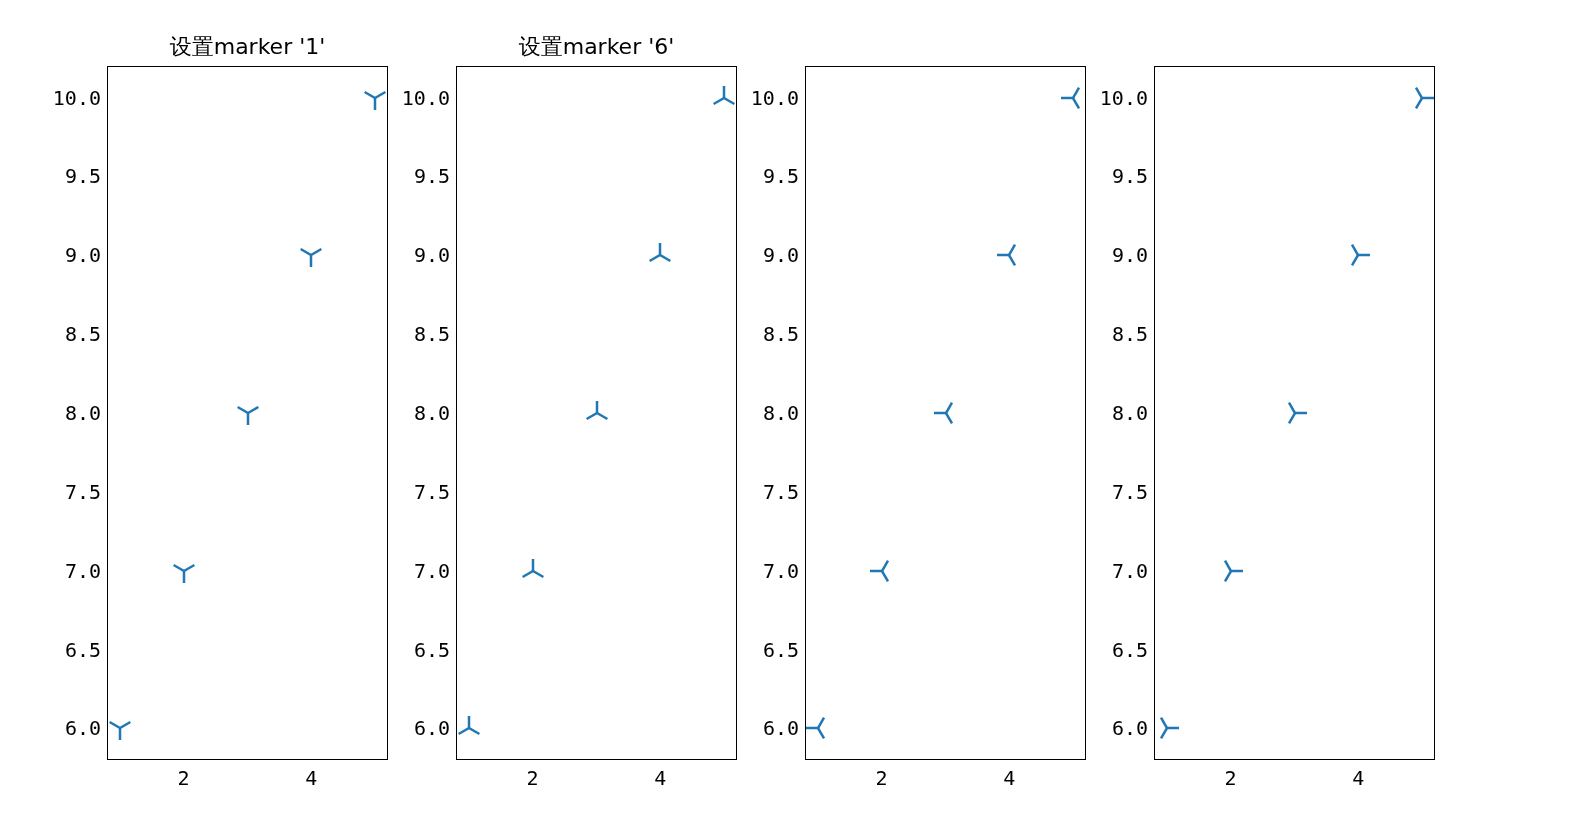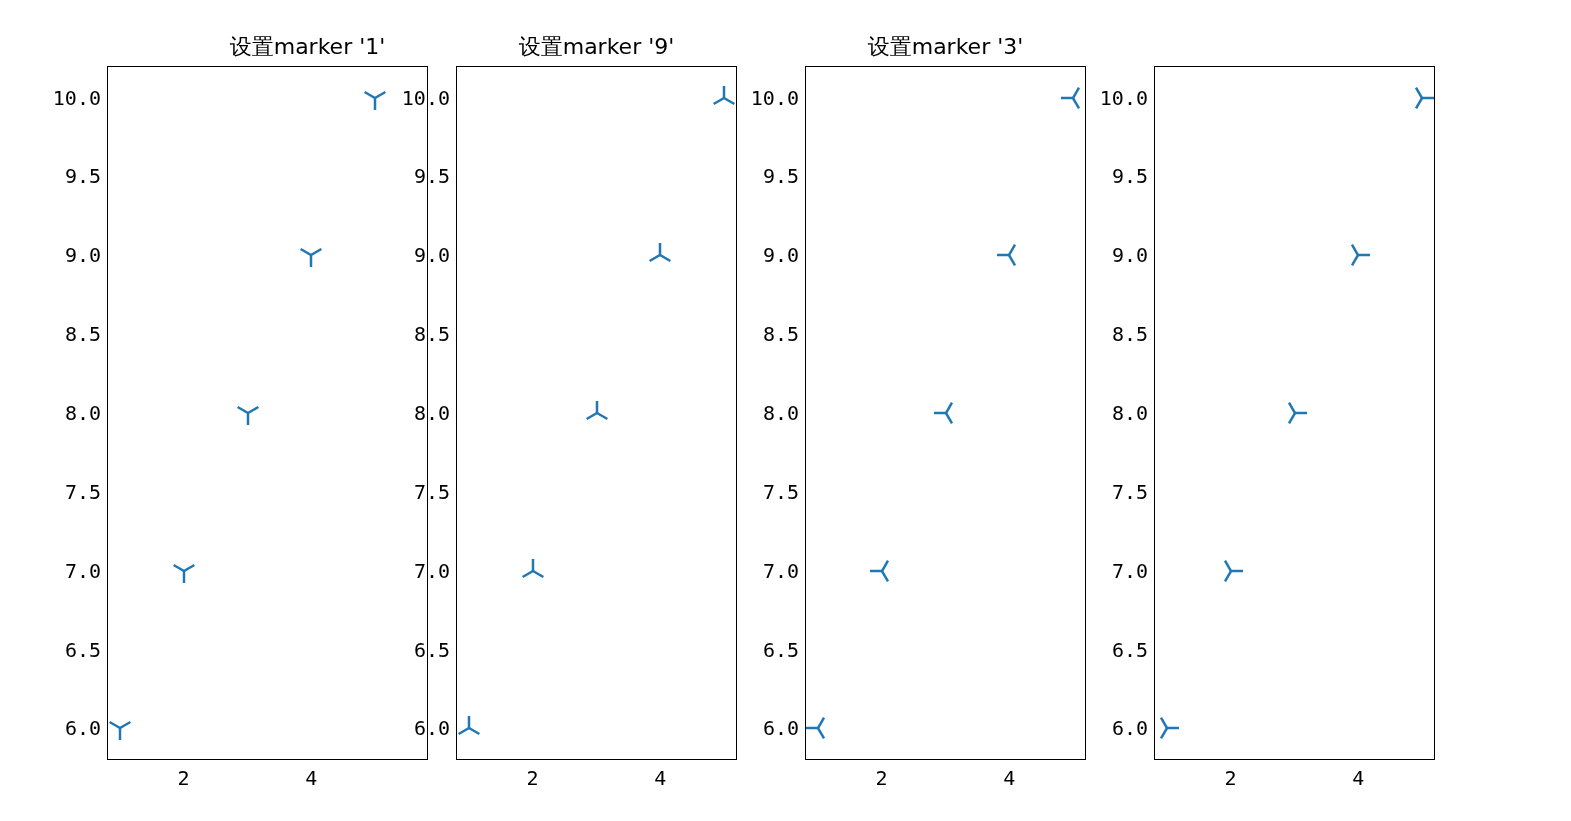--- a/index.html
+++ b/index.html
@@ -10,21 +10,21 @@
   .ytick{position:absolute;right:100%;padding-right:6px;font-size:20px;color:#000000;transform:translateY(-50%);font-family:"DejaVu Sans Mono","Courier New",monospace;white-space:nowrap;}
   .xtick{position:absolute;top:100%;padding-top:6px;font-size:20px;color:#000000;transform:translateX(-50%);font-family:"DejaVu Sans Mono","Courier New",monospace;}
   .marker{position:absolute;transform:translate(-50%,-50%);}
   .marker svg{display:block;}
   .marker line{stroke:#1f77b4;stroke-width:2.5;stroke-linecap:butt;}
 </style>
 </head>
 <body>
 
 <div class="figure" id="figure">
-    <div class="subplot" style="left: 107px; top: 66px; width: 281px; height: 694px; padding-left: 40px;">
+    <div class="subplot" style="left: 107px; top: 66px; width: 281px; height: 694px;">
       <div class="axes-box" style="left: 0px; top: 0px; width: 100%; height: 100%;"></div>
       <div class="title">设置marker '1'</div>
       <div class="ytick" style="top: 662.455px;"><span>6.0</span></div>
       <div class="ytick" style="top: 583.591px;"><span>6.5</span></div>
       <div class="ytick" style="top: 504.727px;"><span>7.0</span></div>
       <div class="ytick" style="top: 425.864px;"><span>7.5</span></div>
       <div class="ytick" style="top: 347px;"><span>8.0</span></div>
       <div class="ytick" style="top: 268.136px;"><span>8.5</span></div>
       <div class="ytick" style="top: 189.273px;"><span>9.0</span></div>
       <div class="ytick" style="top: 110.409px;"><span>9.5</span></div>
@@ -62,21 +62,21 @@
       <div class="marker" style="left: 268.227px; top: 31.5455px;">
         <svg width="26" height="26">
           <line x1="13" y1="13" x2="13" y2="25"></line>
           <line x1="13" y1="13" x2="23.392304845413264" y2="7.000000000000001"></line>
           <line x1="13" y1="13" x2="2.607695154586736" y2="6.999999999999998"></line>
         </svg>
       </div>
     </div>
     <div class="subplot" style="left: 456px; top: 66px; width: 281px; height: 694px;">
       <div class="axes-box" style="left: 0px; top: 0px; width: 100%; height: 100%;"></div>
-      <div class="title">设置marker '9'</div>
+      <div class="title">设置marker '6'</div>
       <div class="ytick" style="top: 662.455px;"><span>6.0</span></div>
       <div class="ytick" style="top: 583.591px;"><span>6.5</span></div>
       <div class="ytick" style="top: 504.727px;"><span>7.0</span></div>
       <div class="ytick" style="top: 425.864px;"><span>7.5</span></div>
       <div class="ytick" style="top: 347px;"><span>8.0</span></div>
       <div class="ytick" style="top: 268.136px;"><span>8.5</span></div>
       <div class="ytick" style="top: 189.273px;"><span>9.0</span></div>
       <div class="ytick" style="top: 110.409px;"><span>9.5</span></div>
       <div class="ytick" style="top: 31.5455px;"><span>10.0</span></div>
       <div class="xtick" style="left: 76.6364px;"><span>2</span></div>
@@ -112,21 +112,20 @@
       <div class="marker" style="left: 268.227px; top: 31.5455px;">
         <svg width="26" height="26">
           <line x1="13" y1="13" x2="13" y2="1"></line>
           <line x1="13" y1="13" x2="23.392304845413264" y2="19"></line>
           <line x1="13" y1="13" x2="2.607695154586736" y2="19"></line>
         </svg>
       </div>
     </div>
     <div class="subplot" style="left: 805px; top: 66px; width: 281px; height: 694px;">
       <div class="axes-box" style="left: 0px; top: 0px; width: 100%; height: 100%;"></div>
-      <div class="title">设置marker '3'</div>
       <div class="ytick" style="top: 662.455px;"><span>6.0</span></div>
       <div class="ytick" style="top: 583.591px;"><span>6.5</span></div>
       <div class="ytick" style="top: 504.727px;"><span>7.0</span></div>
       <div class="ytick" style="top: 425.864px;"><span>7.5</span></div>
       <div class="ytick" style="top: 347px;"><span>8.0</span></div>
       <div class="ytick" style="top: 268.136px;"><span>8.5</span></div>
       <div class="ytick" style="top: 189.273px;"><span>9.0</span></div>
       <div class="ytick" style="top: 110.409px;"><span>9.5</span></div>
       <div class="ytick" style="top: 31.5455px;"><span>10.0</span></div>
       <div class="xtick" style="left: 76.6364px;"><span>2</span></div>

